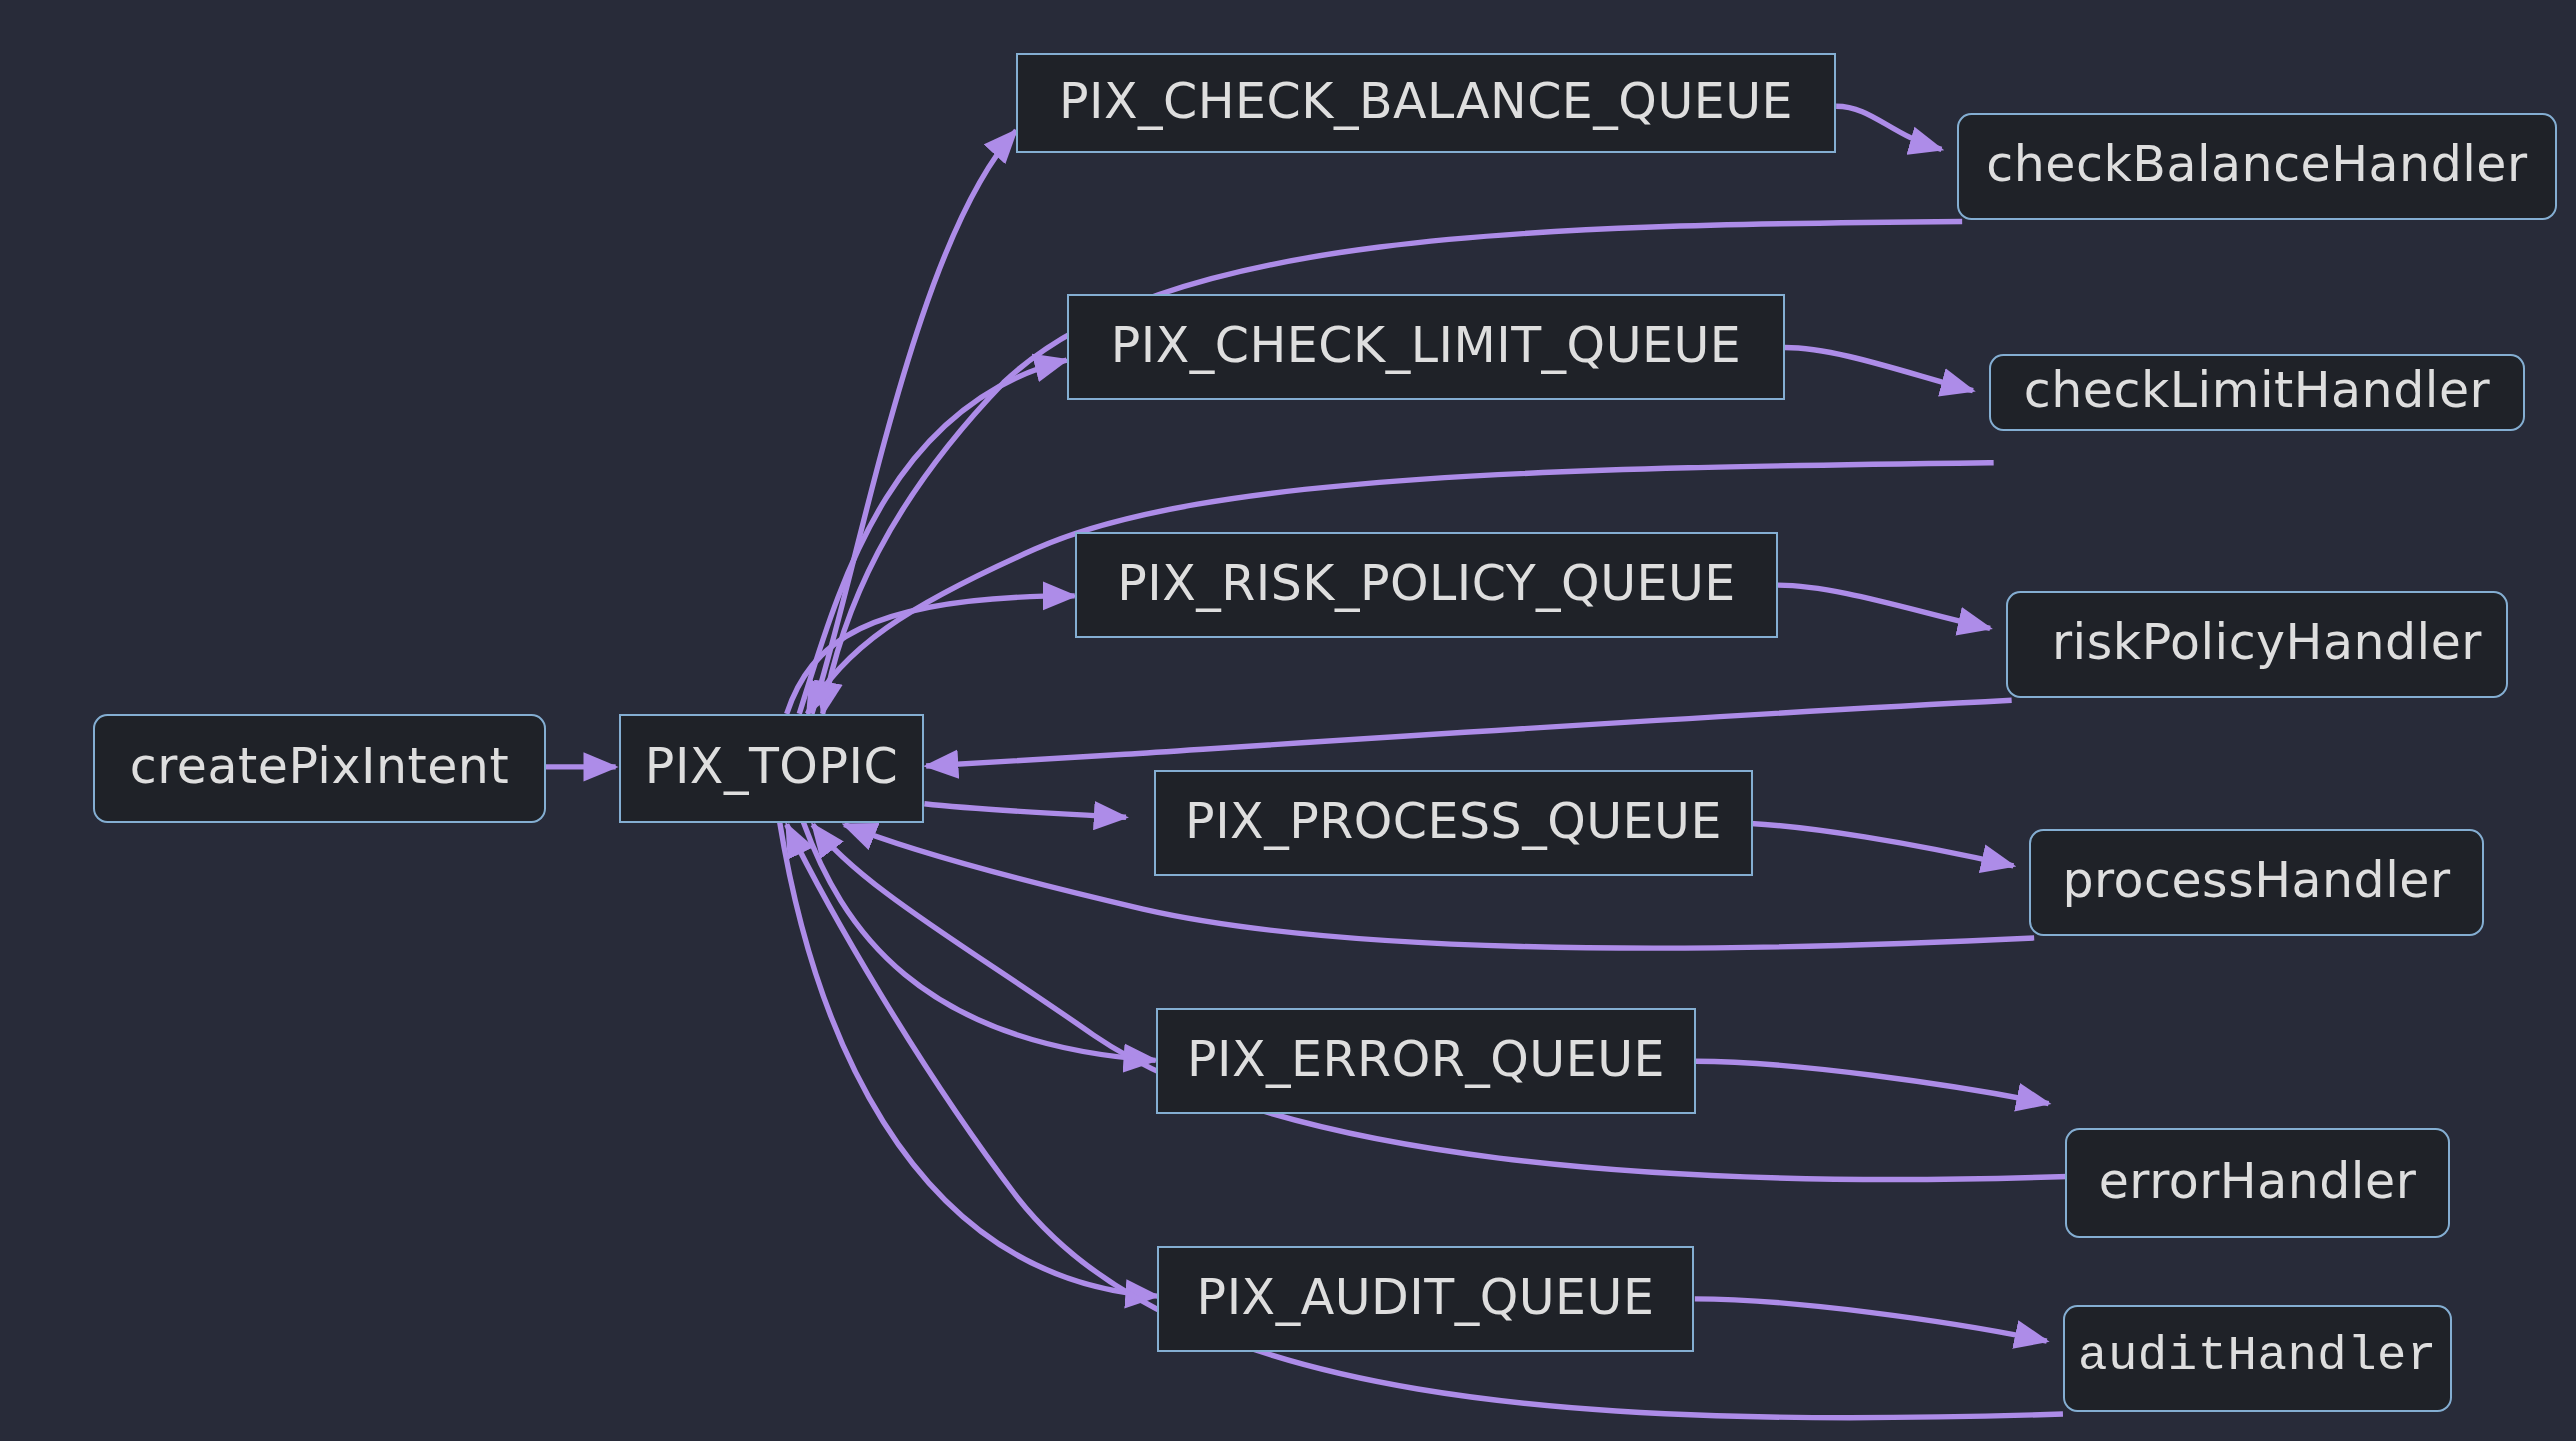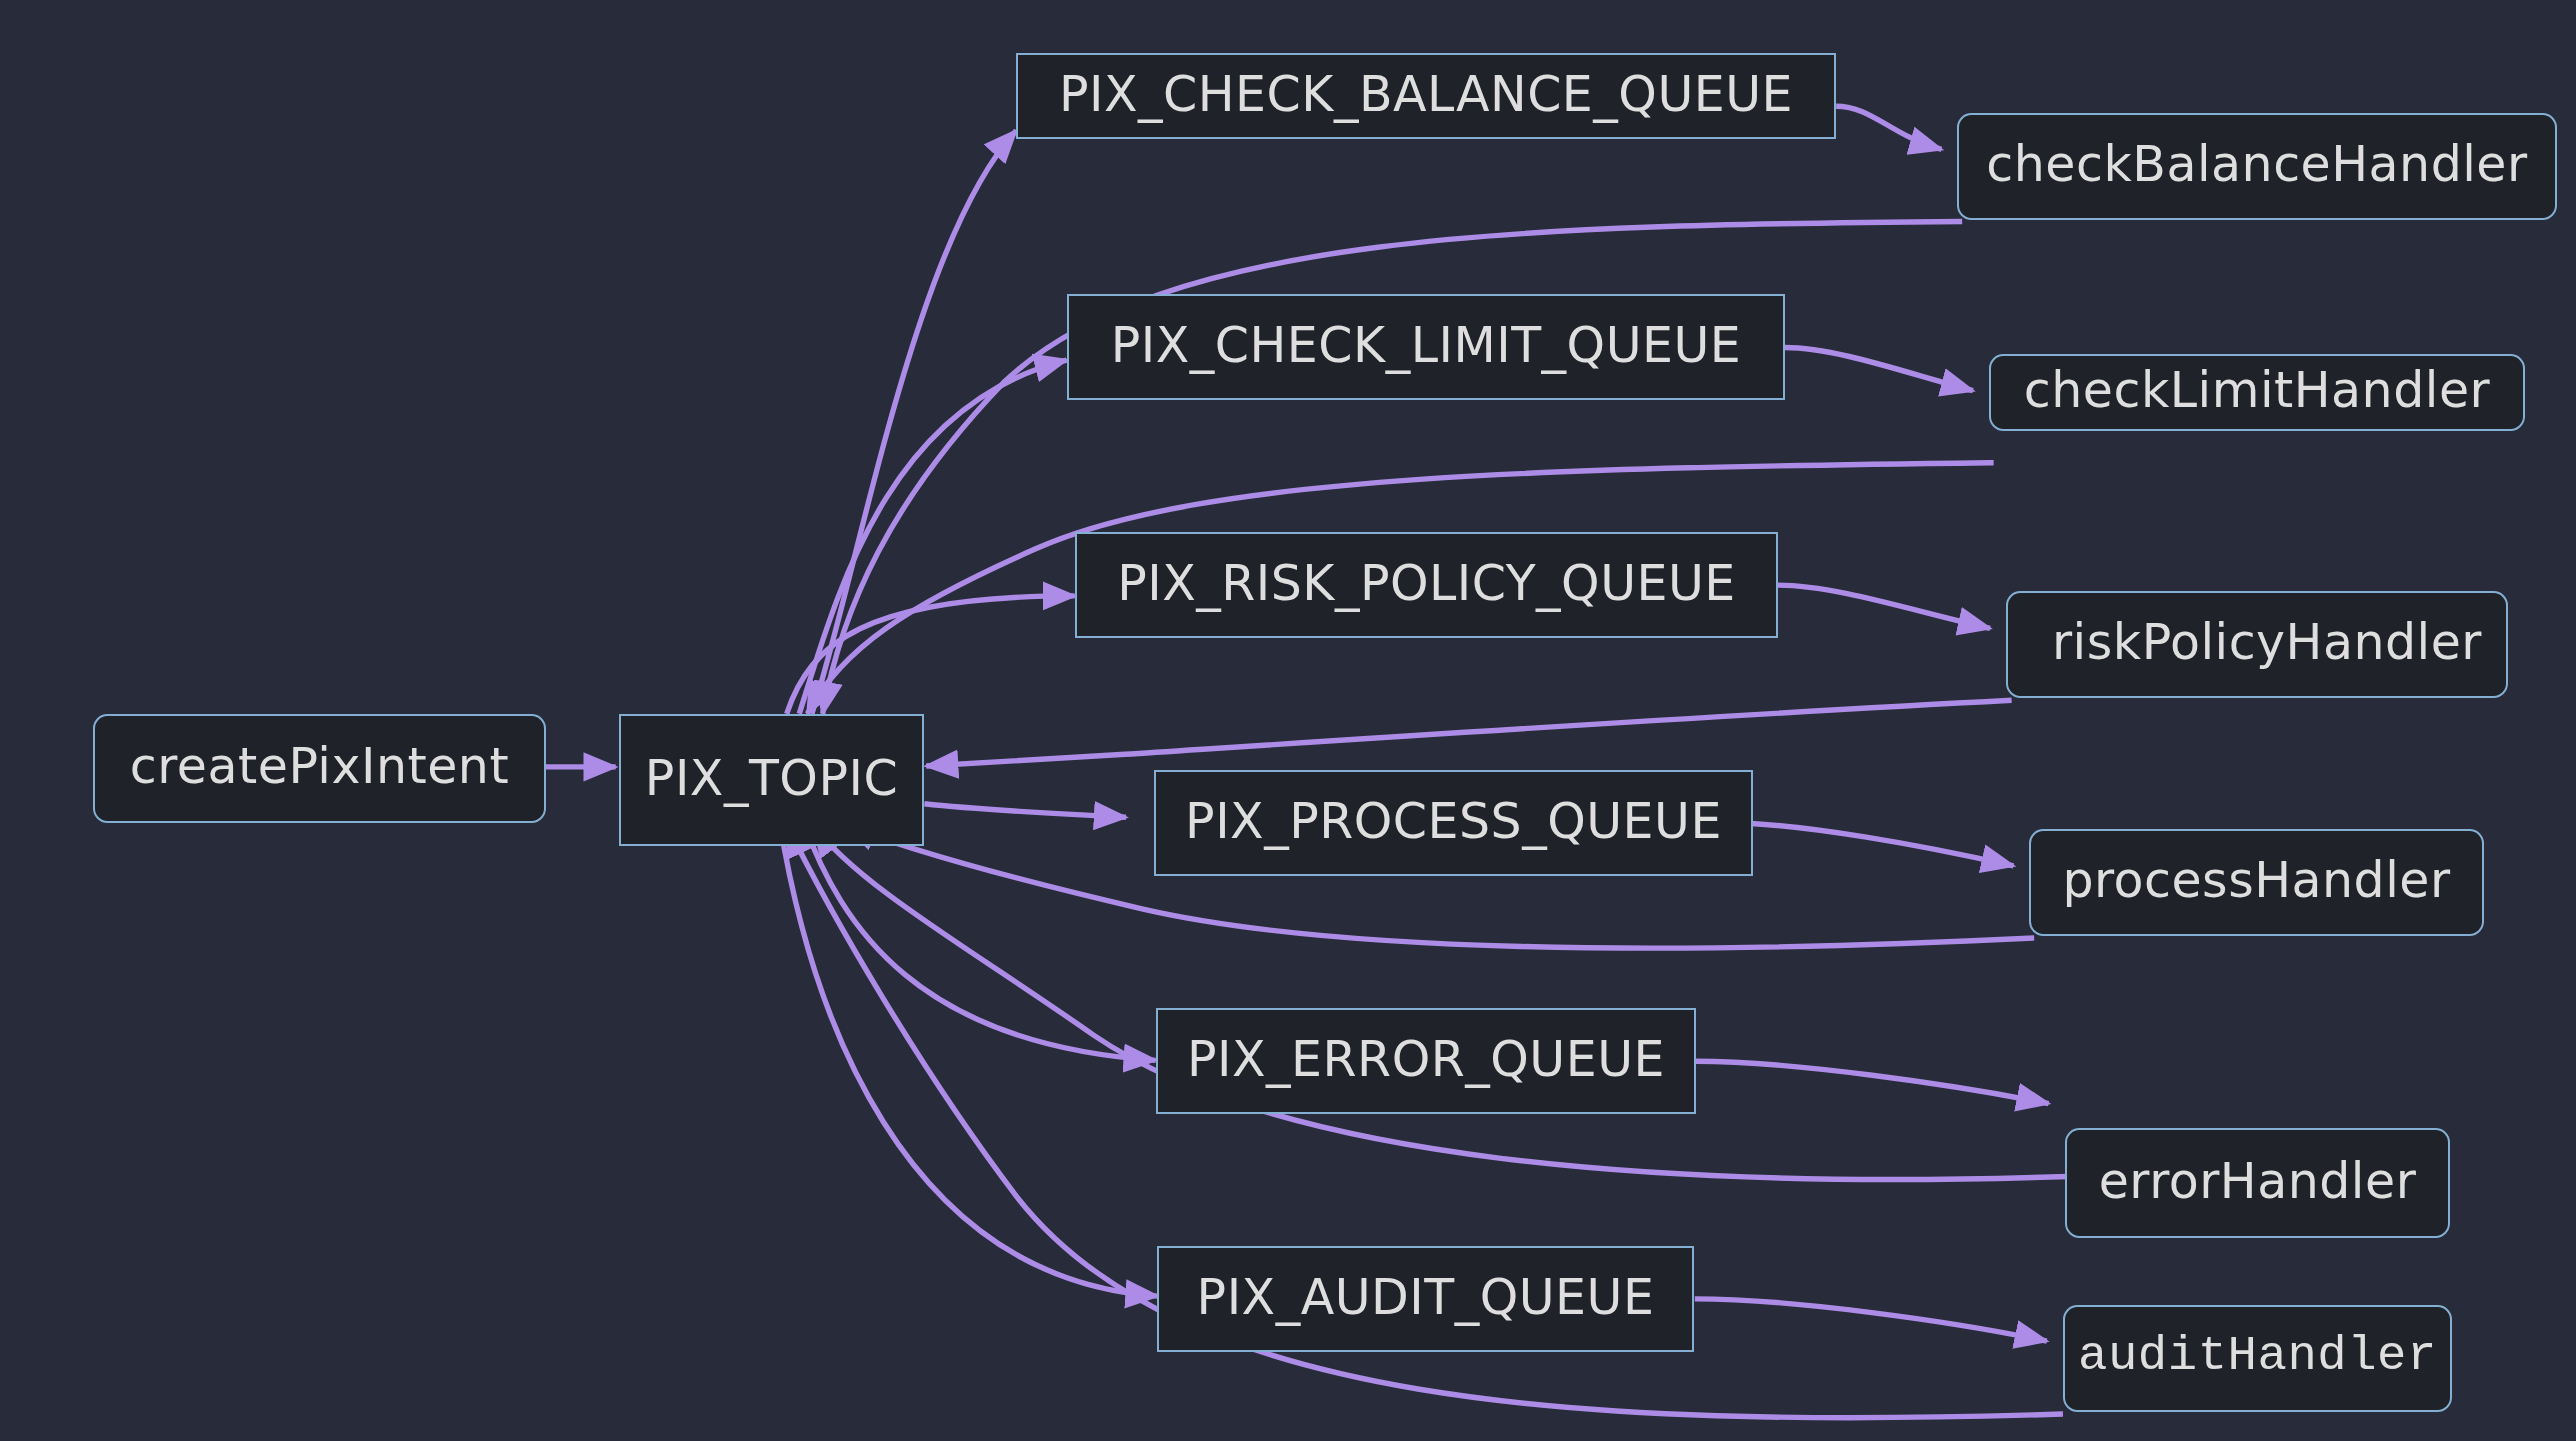--- a/index.html
+++ b/index.html
@@ -66,24 +66,24 @@
       <path d="M2215 514 C1750 520 1340 525 1150 610 C1010 672 935 720 897 793" class="edge" marker-end="url(#arrowhead)"></path>
       <path d="M2235 778 C1850 798 1450 825 1250 838 C1140 845 1080 848 1029 851" class="edge" marker-end="url(#arrowhead)"></path>
       <path d="M2260 1042 C1850 1062 1480 1058 1270 1010 C1120 975 1010 945 938 916" class="edge" marker-end="url(#arrowhead)"></path>
       <path d="M2298 1307 C1850 1322 1420 1290 1215 1150 C1080 1055 955 985 903 916" class="edge" marker-end="url(#arrowhead)"></path>
       <path d="M2292 1571 C1750 1588 1310 1560 1130 1330 C1020 1185 920 1010 874 916" class="edge" marker-end="url(#arrowhead)"></path>
     </svg>
   <div id="node-layer">
       <div class="node rounded" style="left: 77px; top: 714px; width: 453px; height: 109px;">
         <span class="label">createPixIntent</span>
       </div>
-      <div class="node rect" style="left: 619px; top: 714px; width: 305px; height: 132px; align-items: center;">
+      <div class="node rect" style="left: 619px; top: 714px; width: 305px; height: 109px; align-items: center;">
         <span class="label">PIX_TOPIC</span>
       </div>
-      <div class="node rect" style="left: 1016px; top: 53px; width: 820px; height: 86px;">
+      <div class="node rect" style="left: 1016px; top: 53px; width: 820px; height: 100px;">
         <span class="label">PIX_CHECK_BALANCE_QUEUE</span>
       </div>
       <div class="node rect" style="left: 1067px; top: 294px; width: 718px; height: 106px;">
         <span class="label">PIX_CHECK_LIMIT_QUEUE</span>
       </div>
       <div class="node rect" style="left: 1075px; top: 532px; width: 703px; height: 106px;">
         <span class="label">PIX_RISK_POLICY_QUEUE</span>
       </div>
       <div class="node rect" style="left: 1126px; top: 770px; width: 599px; height: 106px; margin-left: 28px;">
         <span class="label">PIX_PROCESS_QUEUE</span>

